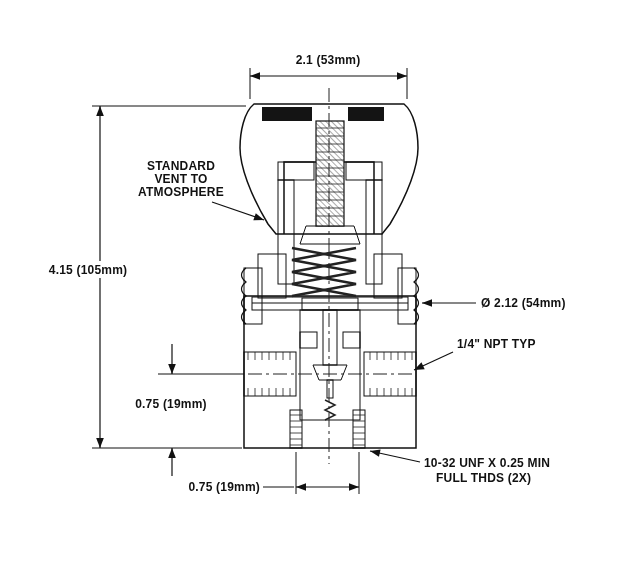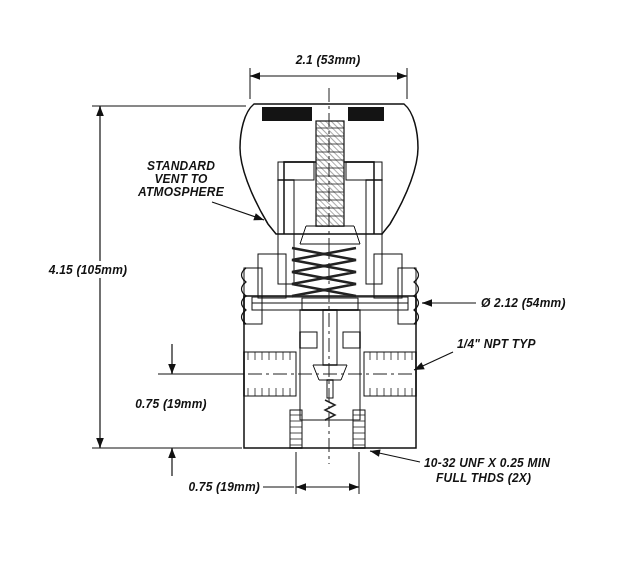--- a/index.html
+++ b/index.html
@@ -2,21 +2,20 @@
 <html><head>
 <meta charset="utf-8">
 <style>
   html,body{margin:0;padding:0;background:#fff;}
   .canvas{
     position:relative;
     width:642px;height:578px;
     background:#fff;
     font-family:"Liberation Sans",sans-serif;
     overflow:hidden;
-    font-style:italic;
   }
   svg text{
     font-family:"Liberation Sans",sans-serif;
     font-size:12px;
     font-weight:bold;
     fill:#111;
     letter-spacing:.2px;
   }
   .dim-line{stroke:#111;stroke-width:1.2;fill:none;}
   .ext-line{stroke:#111;stroke-width:1;fill:none;}

